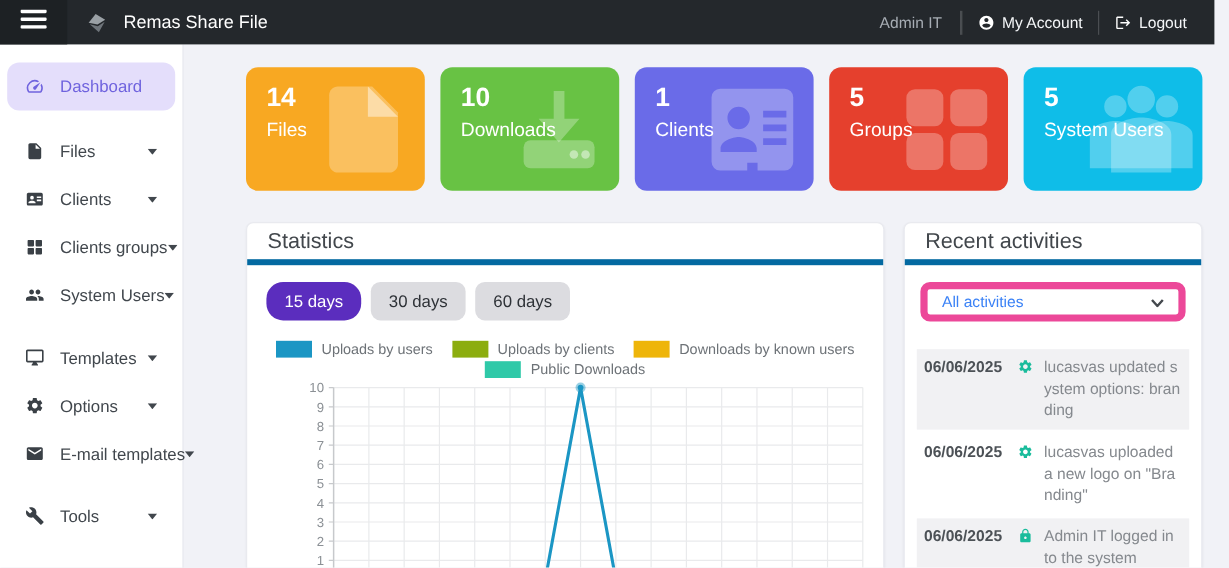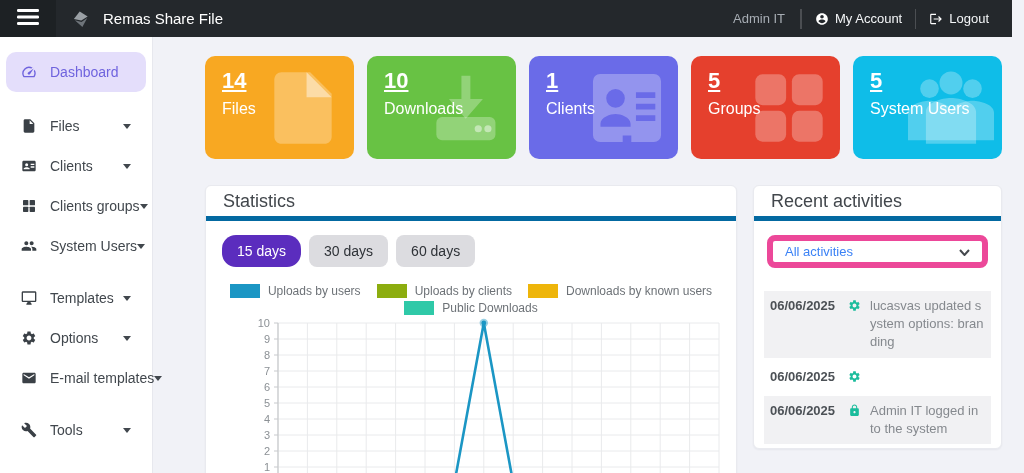--- a/index.html
+++ b/index.html
@@ -34,21 +34,21 @@
   .side-item.active { background:#e4defb; color:#6f63de; margin-bottom:14px; }
   .side-item.active .ic svg { fill:#6f63de; }
   .side-item.gap { margin-top:12px; }
 
   
   .main { position:absolute; left:180px; top:37px; right:0; bottom:0; overflow:hidden;
           padding:19px 22px 0 25px; }
   .cards { display:flex; gap:13px; }
   .card { position:relative; flex:1; height:103px; border-radius:10px; color:#fff;
           padding:13px 17px; overflow:hidden; cursor:pointer; }
-  .card .num { font-size:22px; font-weight:bold; line-height:1.1;text-decoration:underline; }
+  .card .num { font-size:22px; font-weight:bold; line-height:1.1; }
   .card .lbl { font-size:16px; margin-top:7px; white-space:nowrap; }
   .card .big-ic { position:absolute; right:8px; top:50%; transform:translateY(-50%); display:flex; }
   .card .big-ic svg { width:86px; height:86px; }
 
   .panels { display:flex; gap:16px; margin-top:26px; align-items:flex-start; }
   .panel { background:#fff; border-radius:6px; border:1px solid #e9eaef;
            box-shadow:0 1px 2px rgba(20,20,40,.05); }
   .panel-h { padding:0 17px; font-size:18px; color:#42474c; border-bottom:5px solid #0369a1;
              height:35px; display:flex; align-items:center; }
   .stats { width:532px; }
@@ -416,20 +416,21 @@
               </span>
               <span class="act-text">lucasvas updated system options: branding</span>
             </div>
             <div class="act-row">
               <span class="act-date">06/06/2025</span>
               <span class="act-ic">
                 <svg viewBox="0 0 24 24">
                   <path d="M19.14 12.94c.04-.3.06-.61.06-.94 0-.32-.02-.64-.07-.94l2.03-1.58c.18-.14.23-.41.12-.61l-1.92-3.32c-.12-.22-.37-.29-.59-.22l-2.39.96c-.5-.38-1.03-.7-1.62-.94l-.36-2.54c-.04-.24-.24-.41-.48-.41h-3.84c-.24 0-.43.17-.47.41l-.36 2.54c-.59.24-1.13.57-1.62.94l-2.39-.96c-.22-.08-.47 0-.59.22L2.74 8.87c-.12.21-.08.47.12.61l2.03 1.58c-.05.3-.09.63-.09.94s.02.64.07.94l-2.03 1.58c-.18.14-.23.41-.12.61l1.92 3.32c.12.22.37.29.59.22l2.39-.96c.5.38 1.03.7 1.62.94l.36 2.54c.05.24.24.41.48.41h3.84c.24 0 .44-.17.47-.41l.36-2.54c.59-.24 1.13-.56 1.62-.94l2.39.96c.22.08.47 0 .59-.22l1.92-3.32c.12-.22.07-.47-.12-.61l-2.01-1.58zM12 15.6c-1.98 0-3.6-1.62-3.6-3.6s1.62-3.6 3.6-3.6 3.6 1.62 3.6 3.6-1.62 3.6-3.6 3.6z"></path>
                 </svg>
               </span>
+              <span class="act-text">lucasvas uploaded a new logo on "Branding"</span>
             </div>
             <div class="act-row odd">
               <span class="act-date">06/06/2025</span>
               <span class="act-ic">
                 <svg viewBox="0 0 24 24">
                   <path d="M18 8h-1V6c0-2.76-2.24-5-5-5S7 3.24 7 6v2H6c-1.1 0-2 .9-2 2v10c0 1.1.9 2 2 2h12c1.1 0 2-.9 2-2V10c0-1.1-.9-2-2-2zm-6 9c-1.1 0-2-.9-2-2s.9-2 2-2 2 .9 2 2-.9 2-2 2zm3.1-9H8.9V6c0-1.71 1.39-3.1 3.1-3.1 1.71 0 3.1 1.39 3.1 3.1v2z"></path>
                 </svg>
               </span>
               <span class="act-text">Admin IT logged in to the system</span>
             </div>

